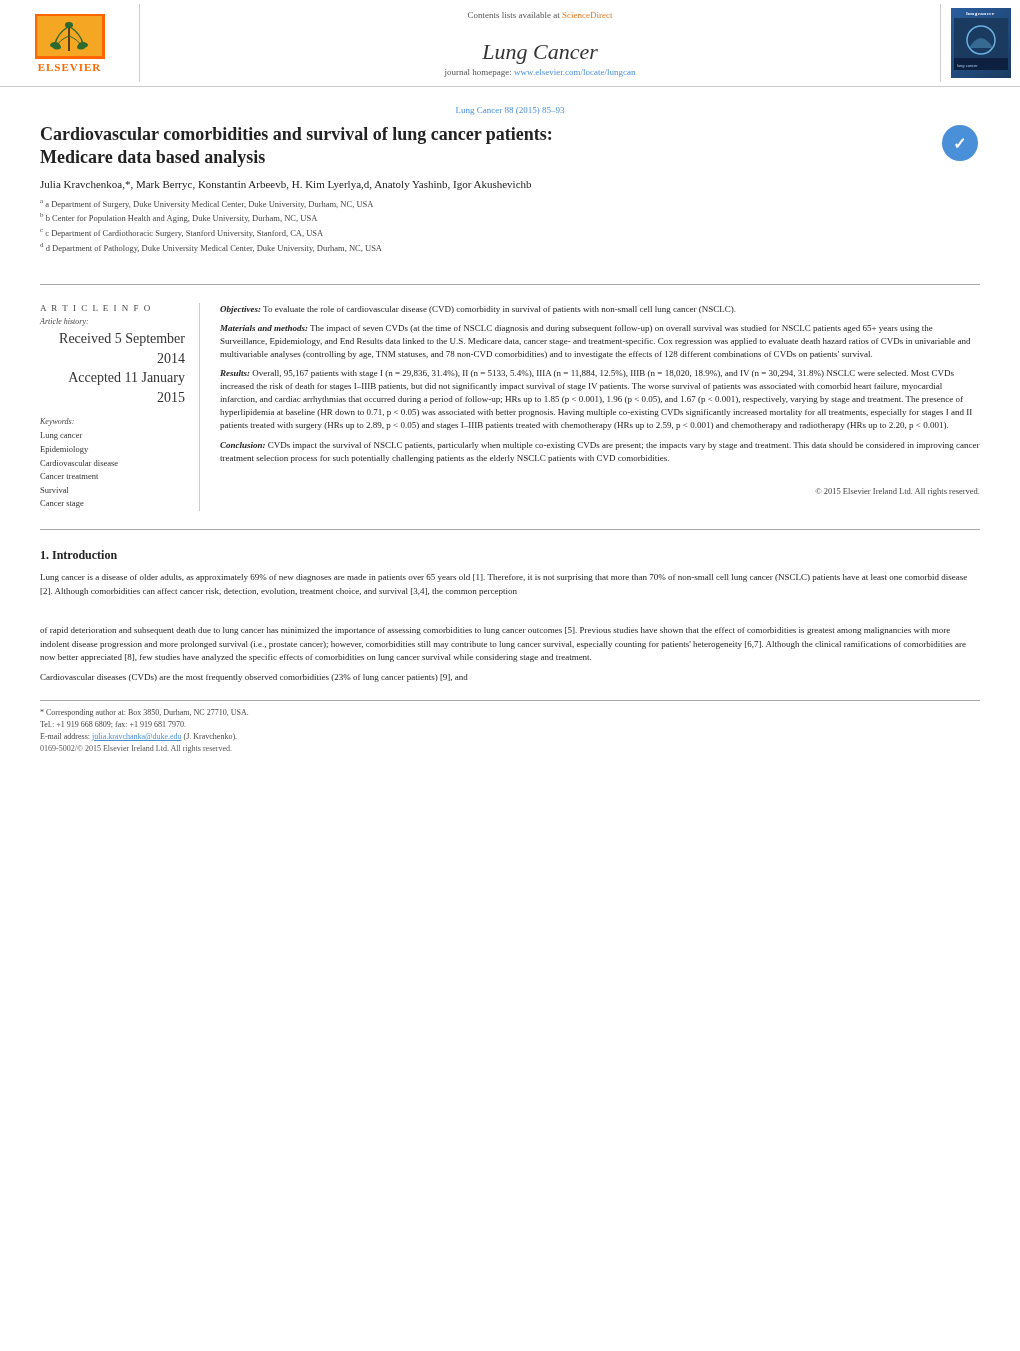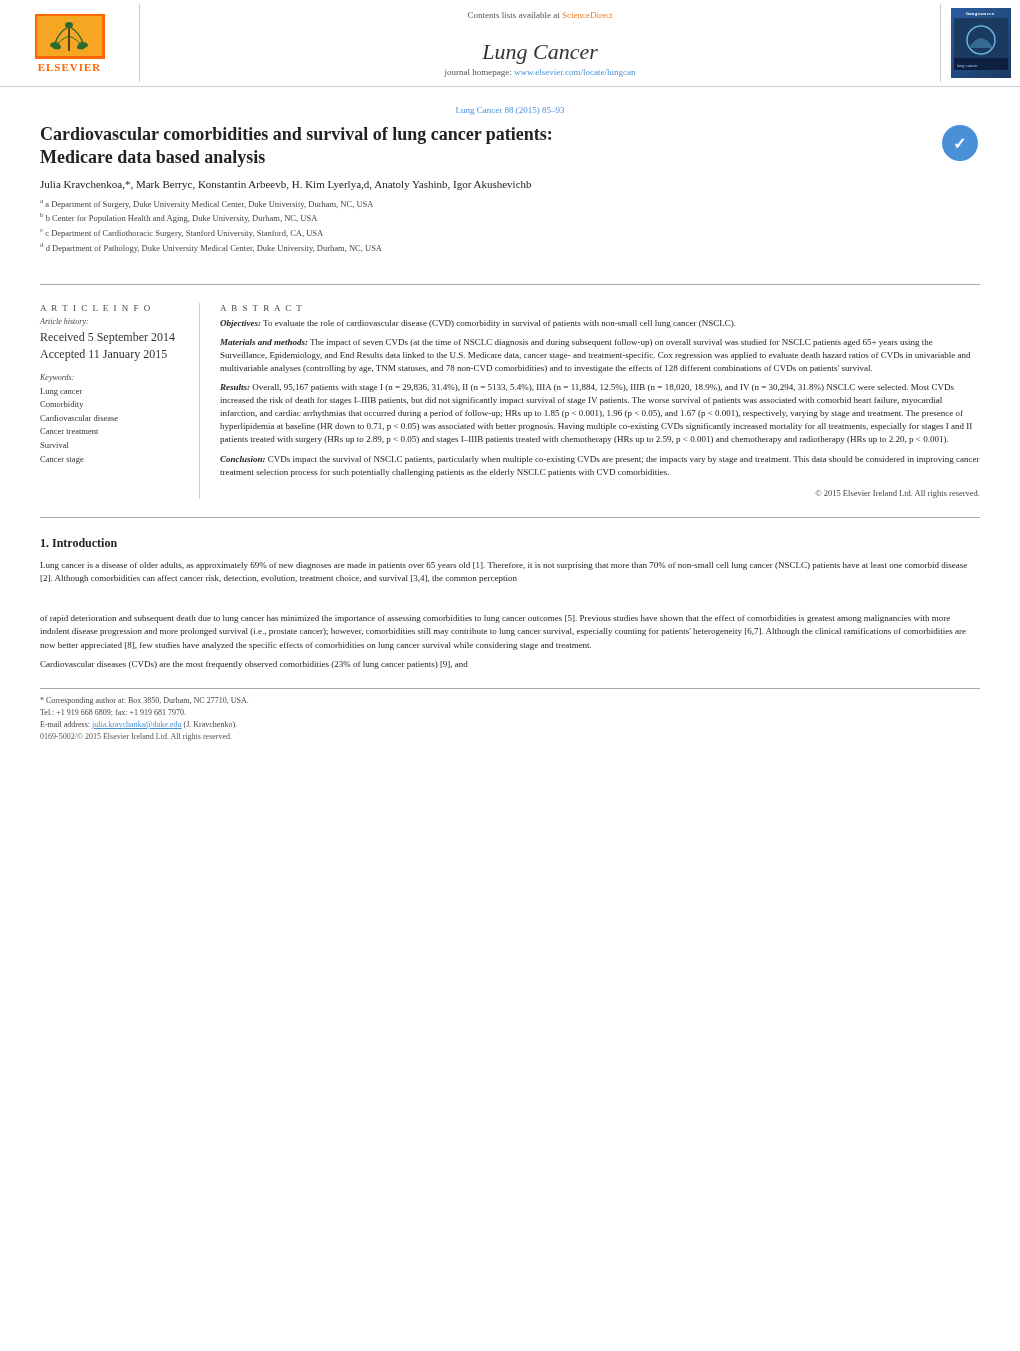--- a/index.html
+++ b/index.html
@@ -189,23 +189,24 @@
     .article-info-block {
       margin-bottom: 10px;
     }
     .article-info-label {
       font-size: 8px;
       font-style: italic;
       color: #444;
       margin-bottom: 3px;
     }
     .article-info-value {
-      font-size: 12px;
+      font-size: 14px;
       color: #333;
       line-height: 1.4;
+      text-align: right;
     }
 
     .keywords-block {
       margin-top: 8px;
     }
     .keywords-title {
       font-size: 8px;
       font-style: italic;
       color: #444;
       margin-bottom: 3px;
@@ -226,21 +227,21 @@
       margin-bottom: 6px;
     }
     .abstract-paragraph .para-label {
       font-weight: bold;
       font-style: italic;
     }
     .copyright-line {
       font-size: 8.5px;
       color: #444;
       text-align: right;
-      margin-top: 8px;
+      margin-top: 20px;
     }
 
     
     .main-content {
       padding: 10px 40px;
     }
     .section-number-title {
       font-size: 12px;
       font-weight: bold;
       color: #222;
@@ -374,30 +375,29 @@
 
     <div class="article-info-block">
       <div class="article-info-label">Article history:</div>
       <div class="article-info-value">Received 5 September 2014</div>
       <div class="article-info-value">Accepted 11 January 2015</div>
     </div>
 
     <div class="keywords-block">
       <div class="keywords-title">Keywords:</div>
       <div class="keyword-item">Lung cancer</div>
-      <div class="keyword-item">Comorbidity</div>
+      <div class="keyword-item">Epidemiology</div>
       <div class="keyword-item">Cardiovascular disease</div>
       <div class="keyword-item">Cancer treatment</div>
       <div class="keyword-item">Survival</div>
       <div class="keyword-item">Cancer stage</div>
     </div>
   </div>
 
   <div class="col-right">
-    <div class="section-header">A B S T R A C T</div>
 
     <div class="abstract-section">
       <div class="abstract-paragraph">
         <span class="para-label">Objectives:</span>
         <span>To evaluate the role of cardiovascular disease (CVD) comorbidity in survival of patients with non-small cell lung cancer (NSCLC).</span>
       </div>
       <div class="abstract-paragraph">
         <span class="para-label">Materials and methods:</span>
         <span>The impact of seven CVDs (at the time of NSCLC diagnosis and during subsequent follow-up) on overall survival was studied for NSCLC patients aged 65+ years using the Surveillance, Epidemiology, and End Results data linked to the U.S. Medicare data, cancer stage- and treatment-specific. Cox regression was applied to evaluate death hazard ratios of CVDs in univariable and multivariable analyses (controlling by age, TNM statuses, and 78 non-CVD comorbidities) and to investigate the effects of 128 different combinations of CVDs on patients' survival.</span>
       </div>

